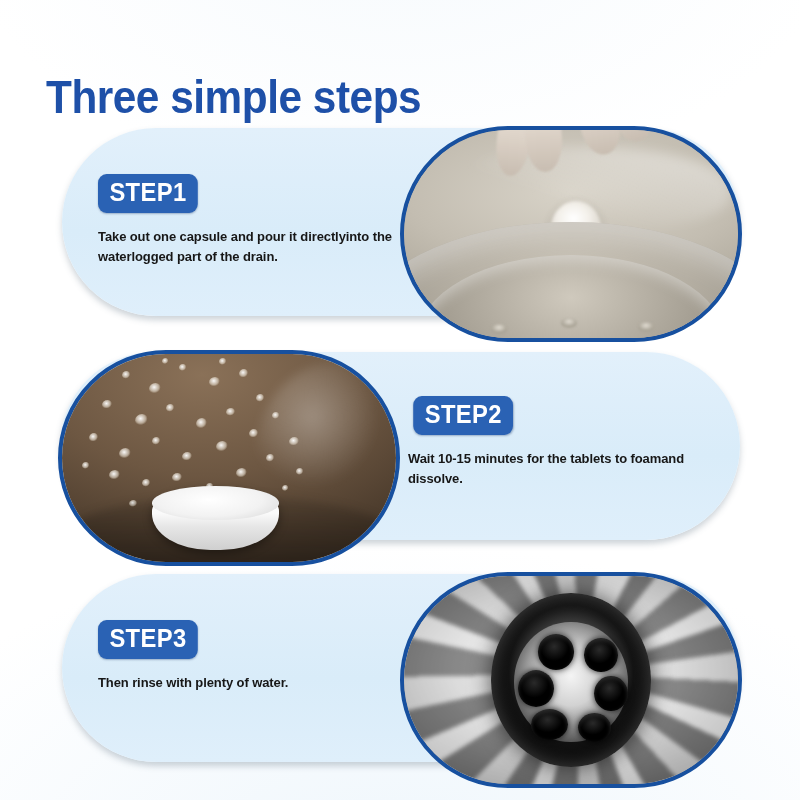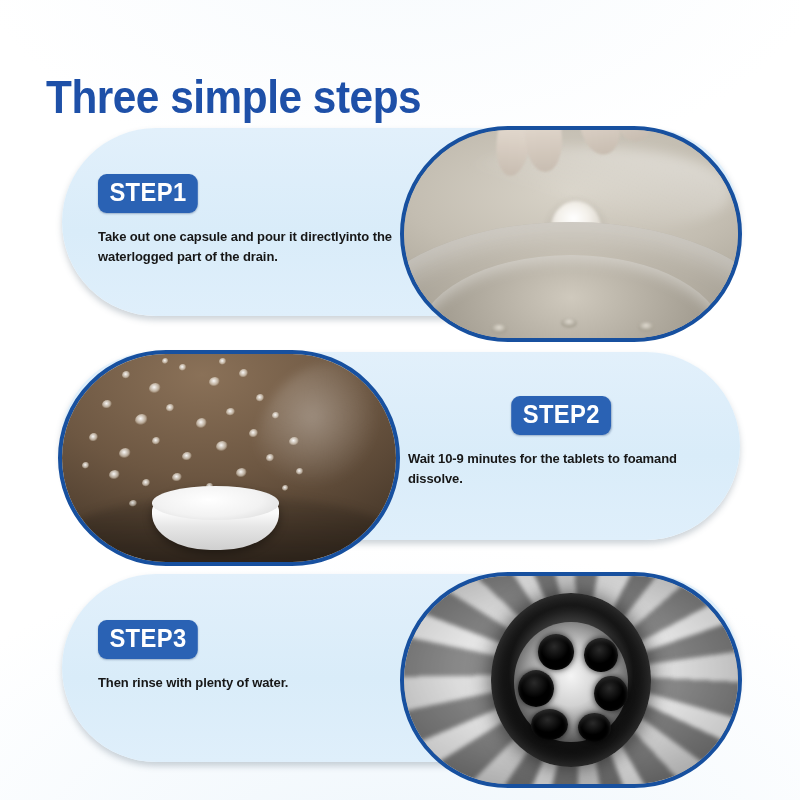--- a/index.html
+++ b/index.html
@@ -233,21 +233,21 @@
     font-size: 13px;
     line-height: 1.52;
     font-weight: 700;
     color: #171717;
     letter-spacing: -0.1px;
   }
 
   .step1-text { position: absolute; left: 0; top: 46px; width: 300px; }
   .step2-text { position: absolute; right: 0; top: 44px; width: 302px; text-align: left; }
   .step3-text { position: absolute; left: 0; top: 46px; width: 300px; }
-  .align-right { text-align: center; }
+  .align-right { text-align: left; }
 </style>
 </head>
 <body>
 
 <div class="page-wash"></div>
 
 <h1 class="title">Three simple steps</h1>
 
 <div class="row row-1">
 
@@ -320,21 +320,21 @@
         <div class="fizz-tablet"></div>
       </div>
     </div>
   </div>
 
   <div class="textblock tb-right">
     <div class="step2-text">
       <div class="align-right">
         <span class="badge badge-right">STEP2</span>
       </div>
-      <p class="body-text">Wait 10-9 minutes for the tablets to foamand dissolve.</p>
+      <p class="body-text">Wait 10-15 minutes for the tablets to foamand dissolve.</p>
     </div>
   </div>
 </div>
 
 <div class="row row-3">
 
   <div class="textblock tb-left">
     <div class="step3-text">
       <span class="badge">STEP3</span>
       <p class="body-text">Then rinse with plenty of water.</p>

